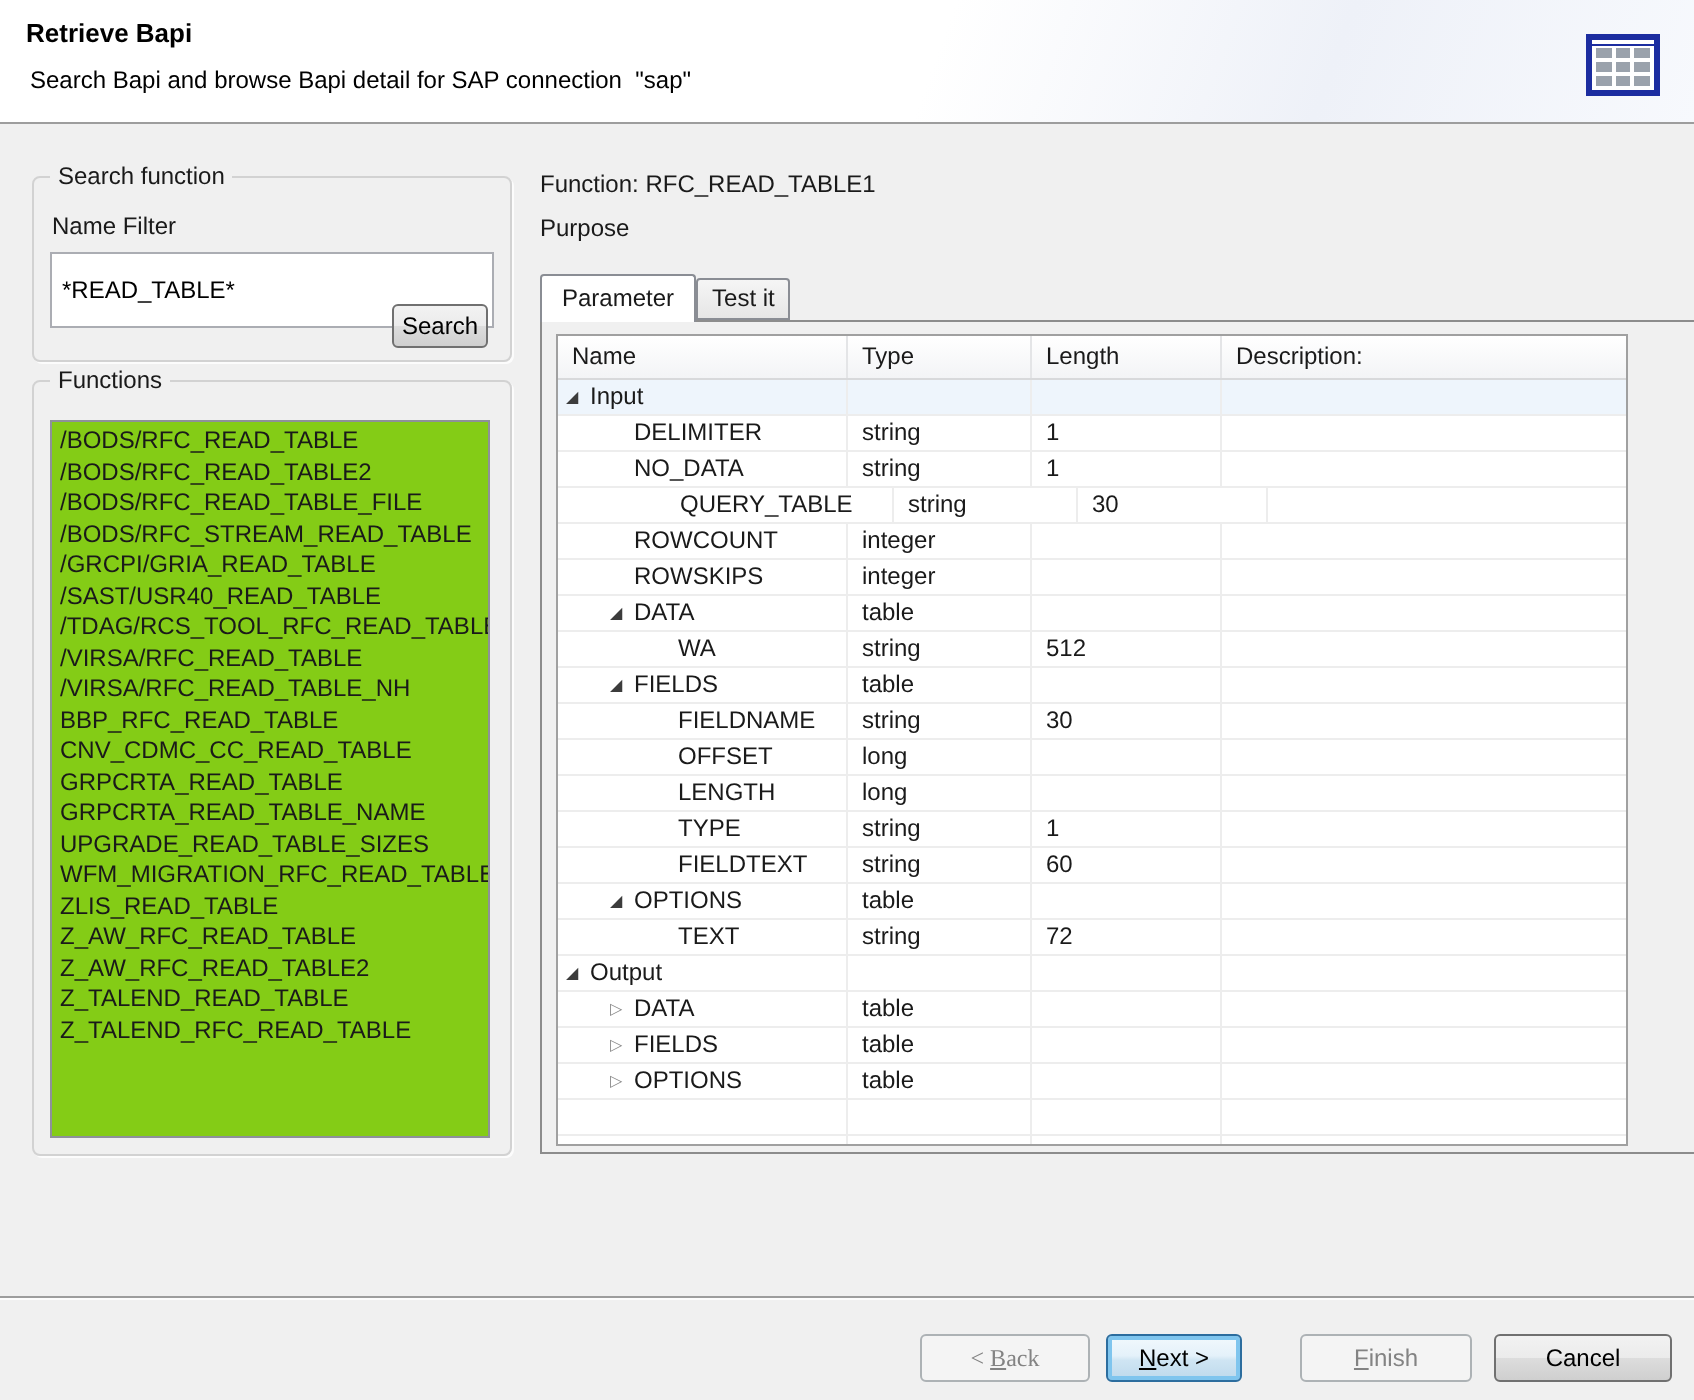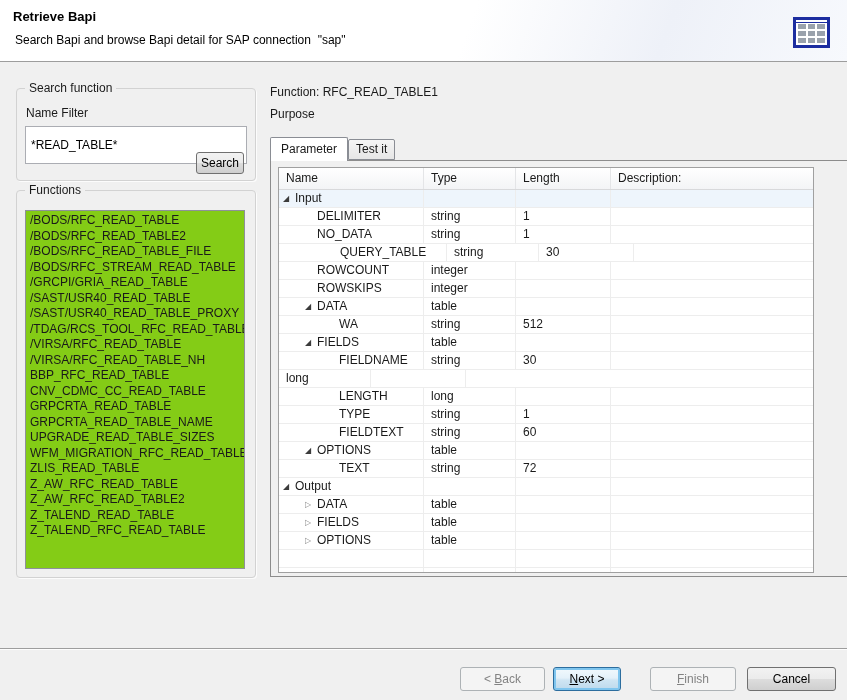--- a/index.html
+++ b/index.html
@@ -79,21 +79,21 @@
     background:#f0f0f0; border-top:1px solid #9d9d9d;
     box-shadow: inset 0 1px 0 #fdfdfd; }
   .wizbtn { position:absolute; top:18px; height:24px; line-height:22px; }
   .wizbtn u { text-decoration:underline; }
   .btn[disabled], .btn.disabled { border-color:#adb2b5; background:#f4f4f4; color:#838383; }
   .btn.default {
     border-color:#2c6d9e;
     box-shadow: inset 0 0 0 2px #7fc5ee;
     background: linear-gradient(#f2f9fd, #e4f1fa 45%, #cfe5f3 55%, #bdd9ec);
   }
-  .b-back { left:460px; width:85px; }
+  .b-back { left:460px; width:85px;font-family:Liberation Serif, serif; }
   .b-next { left:553px; width:68px; }
   .b-finish { left:650px; width:86px; }
   .b-cancel { left:747px; width:89px; }
 </style>
 </head>
 <body>
 
 <div class="dialog">
 
   <div class="header">
@@ -124,21 +124,20 @@
 
   <div class="groupbox gb-functions">
     <span class="legend">Functions</span>
     <div class="listbox" id="functions-list">
         <div class="list-item">/BODS/RFC_READ_TABLE</div>
         <div class="list-item">/BODS/RFC_READ_TABLE2</div>
         <div class="list-item">/BODS/RFC_READ_TABLE_FILE</div>
         <div class="list-item">/BODS/RFC_STREAM_READ_TABLE</div>
         <div class="list-item">/GRCPI/GRIA_READ_TABLE</div>
         <div class="list-item">/SAST/USR40_READ_TABLE</div>
-        <div class="list-item">/SAST/USR40_READ_TABLE_PROXY</div>
         <div class="list-item">/TDAG/RCS_TOOL_RFC_READ_TABLE</div>
         <div class="list-item">/VIRSA/RFC_READ_TABLE</div>
         <div class="list-item">/VIRSA/RFC_READ_TABLE_NH</div>
         <div class="list-item">BBP_RFC_READ_TABLE</div>
         <div class="list-item">CNV_CDMC_CC_READ_TABLE</div>
         <div class="list-item">GRPCRTA_READ_TABLE</div>
         <div class="list-item">GRPCRTA_READ_TABLE_NAME</div>
         <div class="list-item">UPGRADE_READ_TABLE_SIZES</div>
         <div class="list-item">WFM_MIGRATION_RFC_READ_TABLE</div>
         <div class="list-item">ZLIS_READ_TABLE</div>
@@ -223,20 +222,21 @@
             <div class="cell c-length"></div>
             <div class="cell c-desc"></div>
           </div>
           <div class="trow">
             <div class="cell c-name" style="padding-left: 48px;"><span class="exp"></span><span>FIELDNAME</span></div>
             <div class="cell c-type">string</div>
             <div class="cell c-length">30</div>
             <div class="cell c-desc"></div>
           </div>
           <div class="trow">
+            <div class="cell c-name" style="padding-left: 48px;"><span class="exp"></span><span>OFFSET</span></div>
             <div class="cell c-type">long</div>
             <div class="cell c-length"></div>
             <div class="cell c-desc"></div>
           </div>
           <div class="trow">
             <div class="cell c-name" style="padding-left: 48px;"><span class="exp"></span><span>LENGTH</span></div>
             <div class="cell c-type">long</div>
             <div class="cell c-length"></div>
             <div class="cell c-desc"></div>
           </div>

